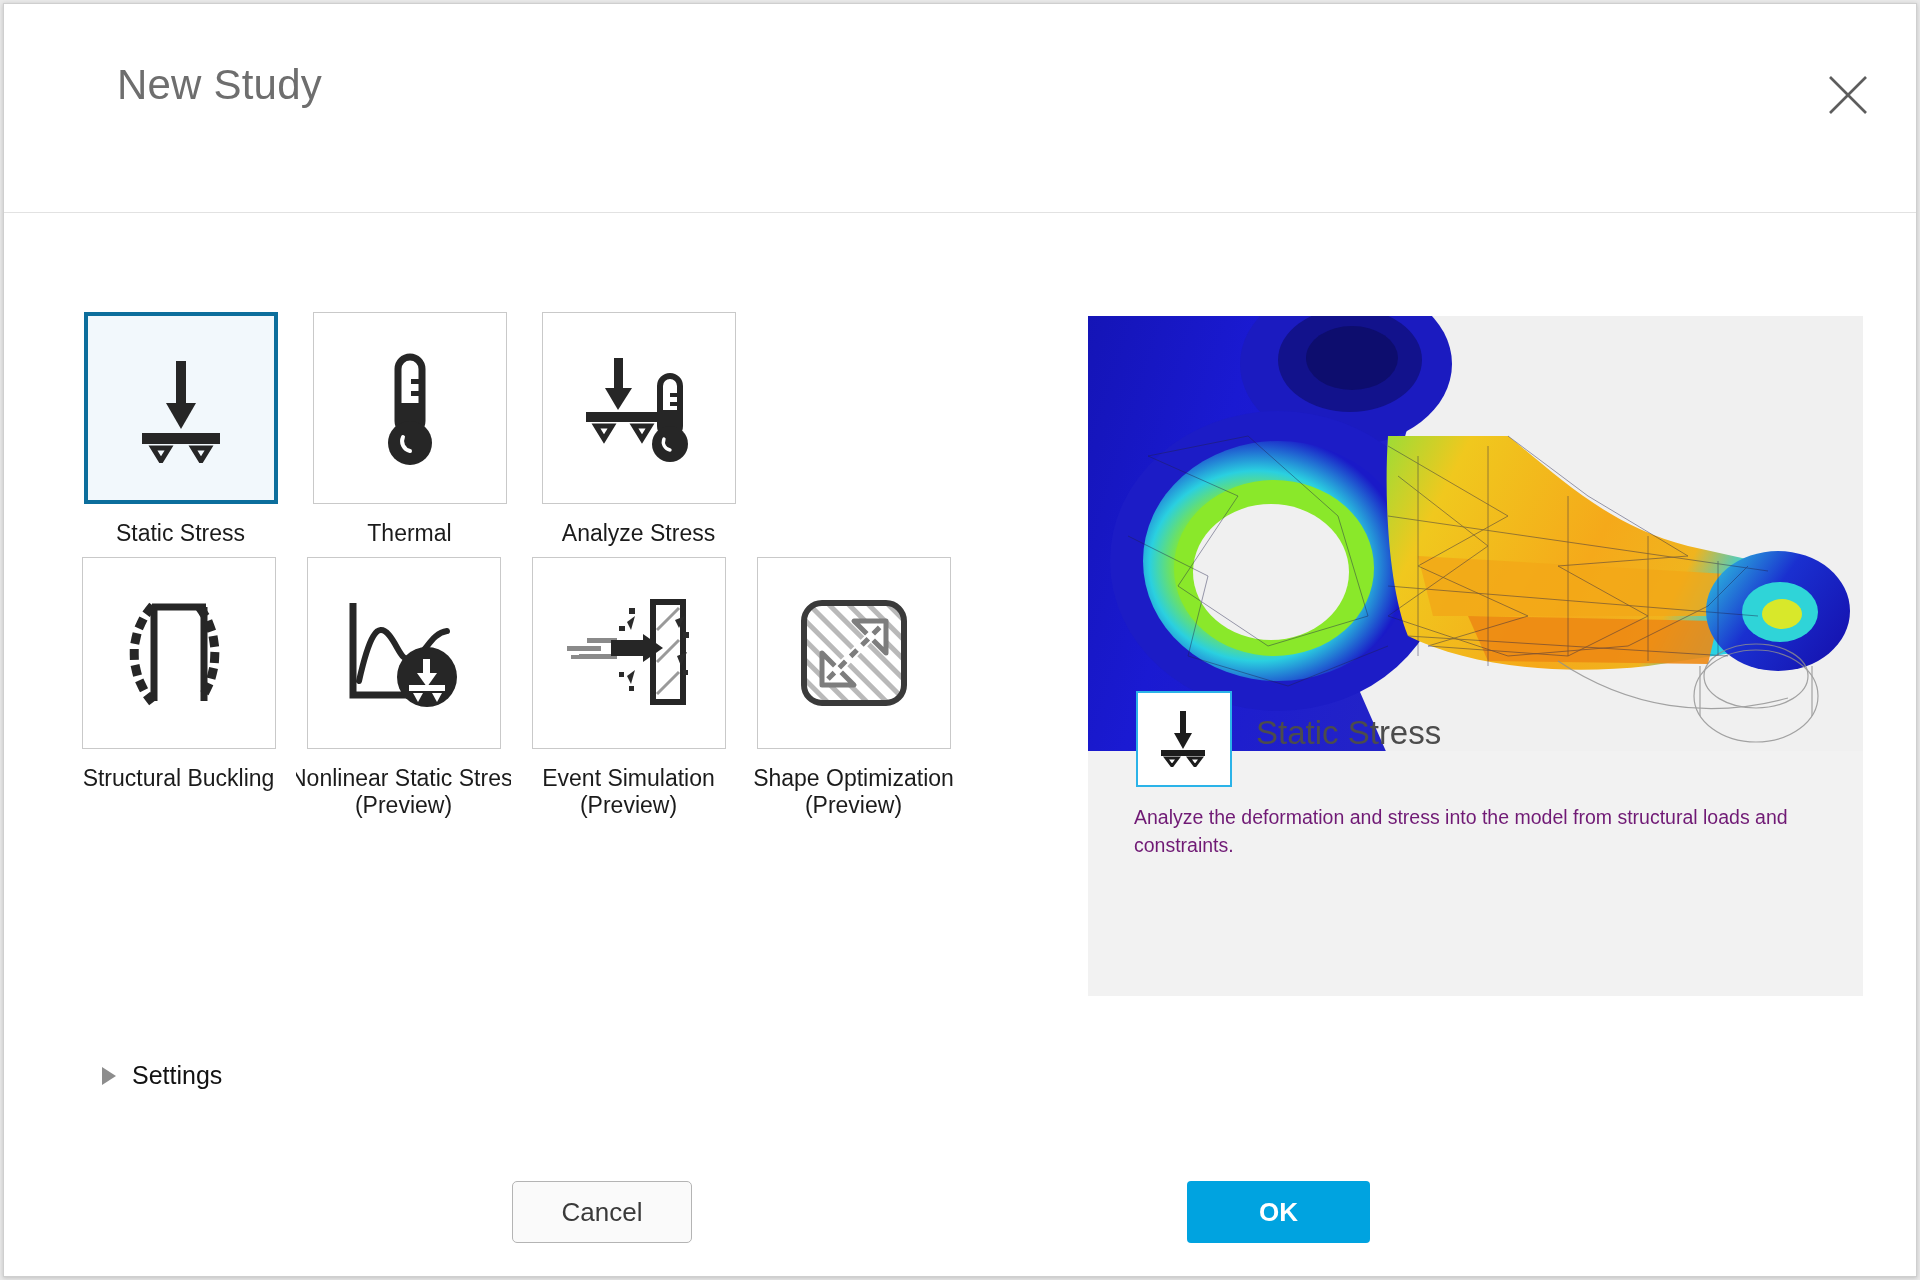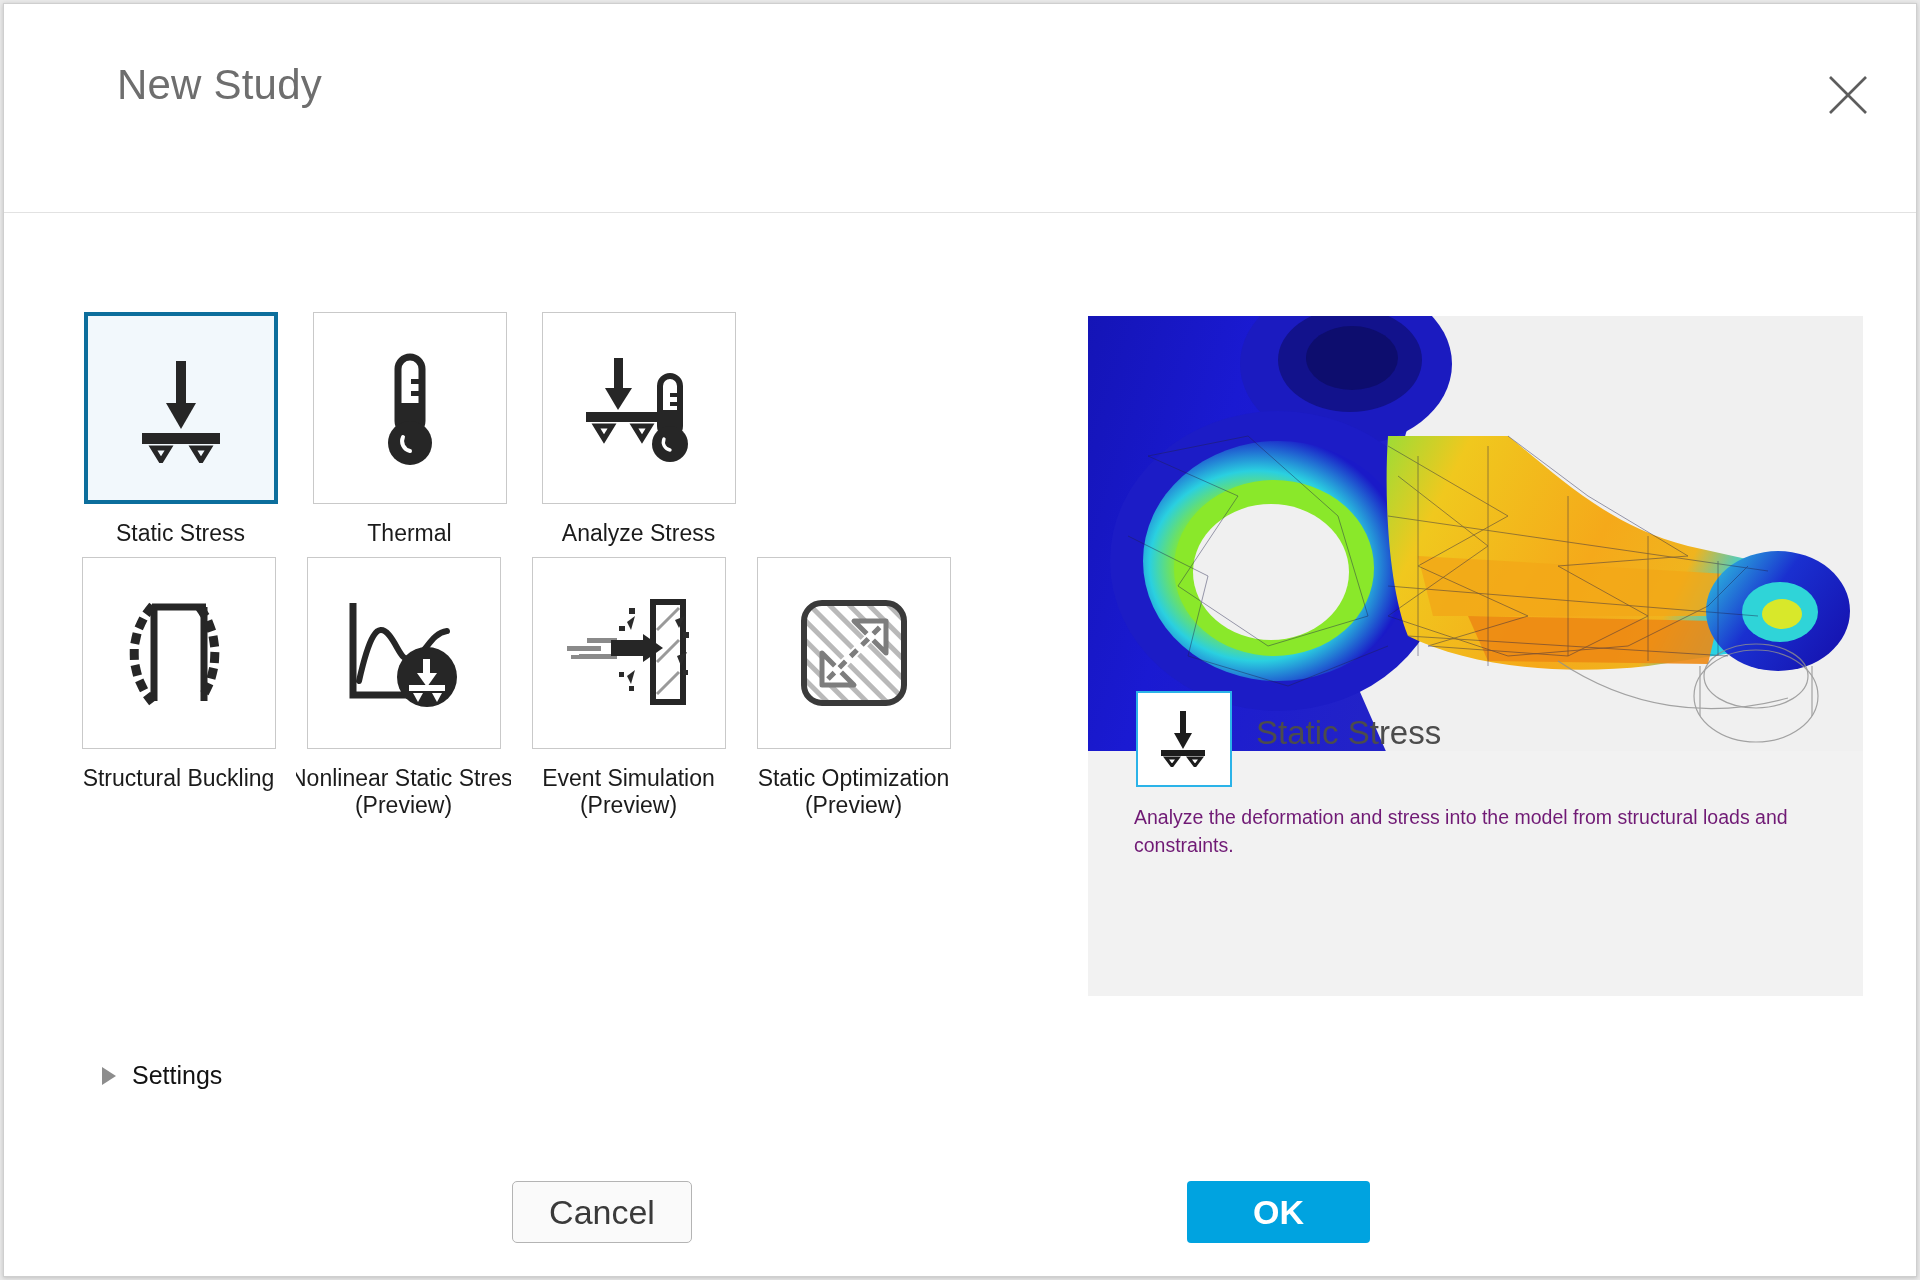--- a/index.html
+++ b/index.html
@@ -74,21 +74,21 @@
     width:0;height:0;border-left:14px solid #8d8d8d;
     border-top:9px solid transparent;border-bottom:9px solid transparent;
     margin-right:16px;
   }
   .settings-label{font-size:25px;color:#121212;}
 
   
   .btn{
     position:absolute;box-sizing:border-box;
     display:flex;align-items:center;justify-content:center;
-    cursor:pointer;font-size:34px;
+    cursor:pointer;font-size:26px;
   }
   .btn-cancel{
     left:508px;top:1177px;width:180px;height:62px;
     background:#fafafa;border:1px solid #b4b4b4;border-radius:5px;
     color:#3a3a3a;
   }
   .btn-ok{
     left:1183px;top:1177px;width:183px;height:62px;
     background:#00a3e0;border:none;border-radius:4px;color:#ffffff;font-weight:bold;
   }
@@ -291,21 +291,21 @@
               </defs>
               <rect x="6" y="6" width="100" height="100" rx="18" fill="url(#hatch)" stroke="#3a3a3a" stroke-width="6"></rect>
               <path d="M56,24 L88,24 L88,56 Z" fill="#ffffff" stroke="#7d7d7d" stroke-width="5" stroke-linejoin="round"></path>
               <path d="M24,56 L56,88 L24,88 Z" fill="#ffffff" stroke="#7d7d7d" stroke-width="5" stroke-linejoin="round"></path>
               <path d="M30,82 L82,30" stroke="#ffffff" stroke-width="9"></path>
               <path d="M30,82 L82,30" stroke="#7d7d7d" stroke-width="5" stroke-dasharray="9 7"></path>
             </svg>
           </span>
         </div>
         <div class="tile-label">
-          <span>Static Optimization</span>
+          <span>Shape Optimization</span>
           <span class="sub">(Preview)</span>
         </div>
       </div>
 
     </div>
   </div>
 
   <div class="settings">
     <span class="disclosure"></span>
     <span class="settings-label">Settings</span>

